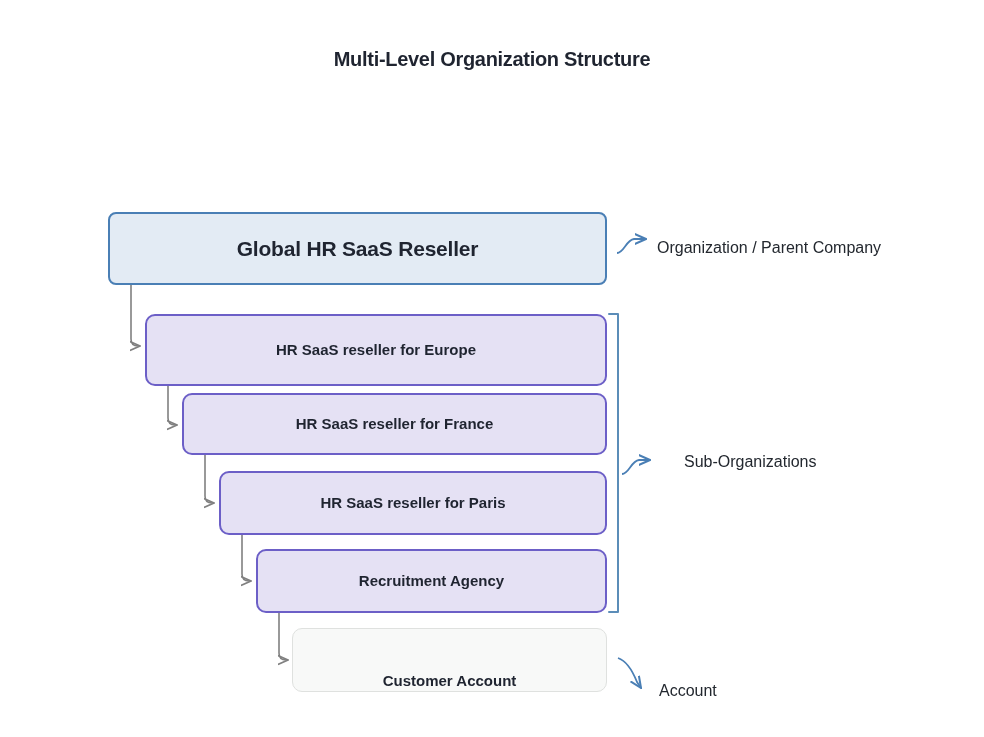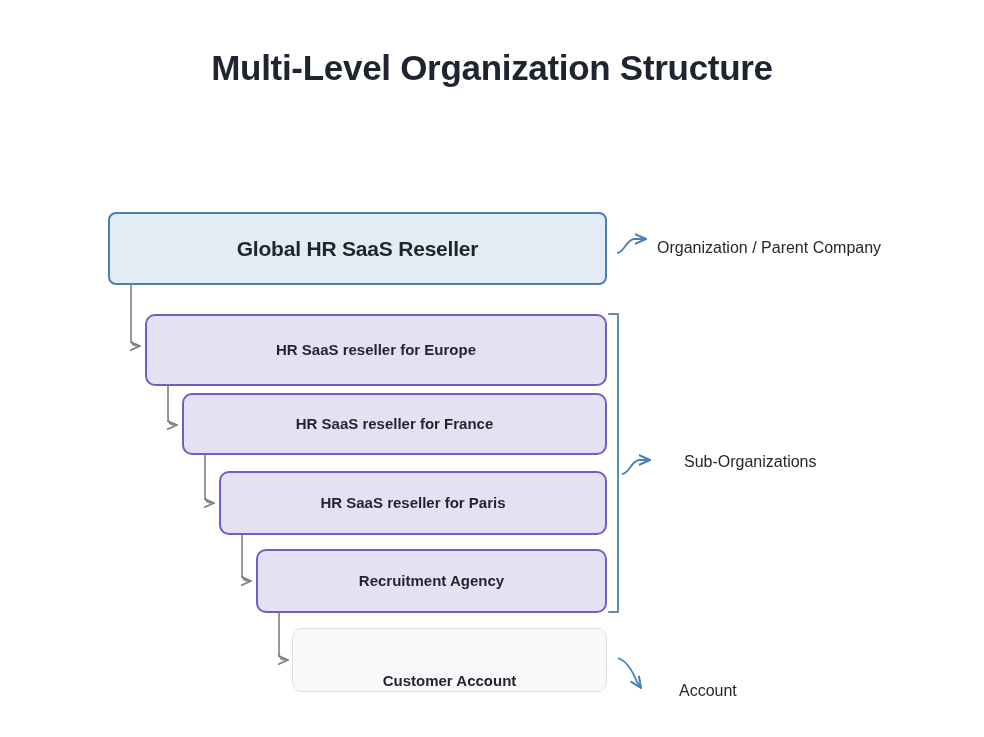--- a/index.html
+++ b/index.html
@@ -20,21 +20,21 @@
     height: 737px;
   }
 
   
   .title {
     position: absolute;
     left: 0;
     top: 48px;
     width: 984px;
     text-align: center;
-    font-size: 35px;
+    font-size: 20px;
     font-weight: bold;
     letter-spacing: -0.3px;
     color: #1f2430;
   }
 
   
   .node {
     position: absolute;
     box-sizing: border-box;
     display: flex;
@@ -152,15 +152,15 @@
   </div>
 
   <div class="node account" style="left:292px; top:628px; width:315px; height:64px;">
     <span class="node-label">Customer Account</span>
   </div>
 
   <div class="annotation" style="left:657px; top:231px;margin-top:8px;">Organization / Parent Company</div>
 
   <div class="annotation" style="left:684px; top:453px;">Sub-Organizations</div>
 
-  <div class="annotation" style="left:659px; top:682px;margin-left:20px;">Account</div>
+  <div class="annotation" style="left:659px; top:682px;">Account</div>
 
 </div>
 
 </body></html>

